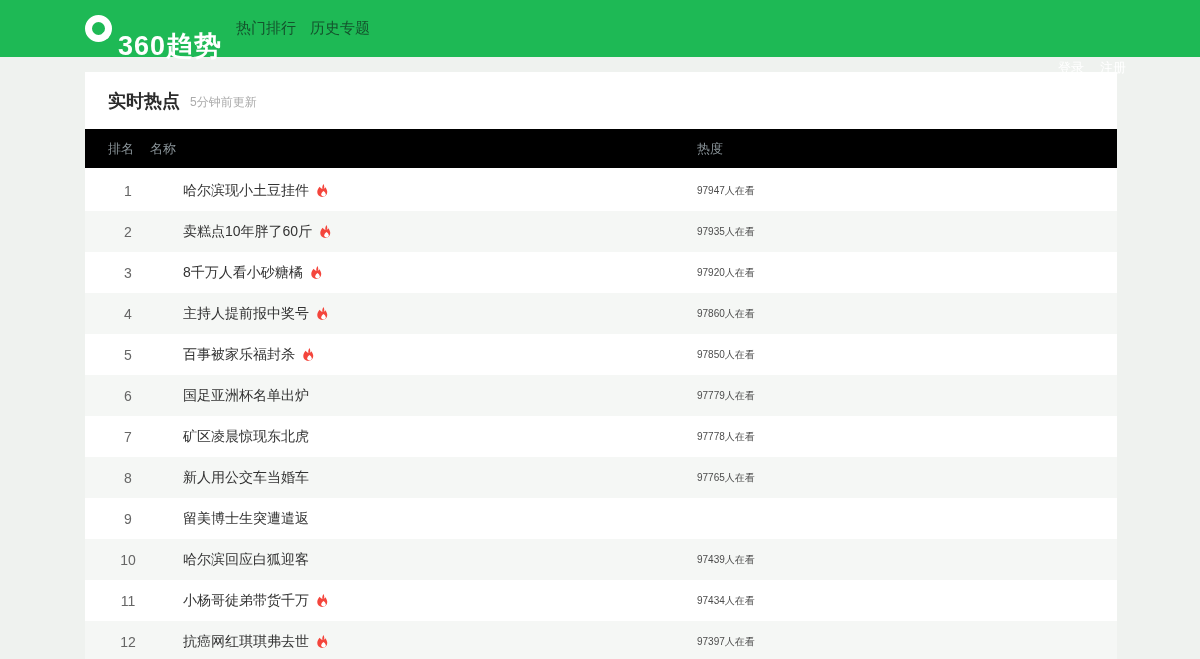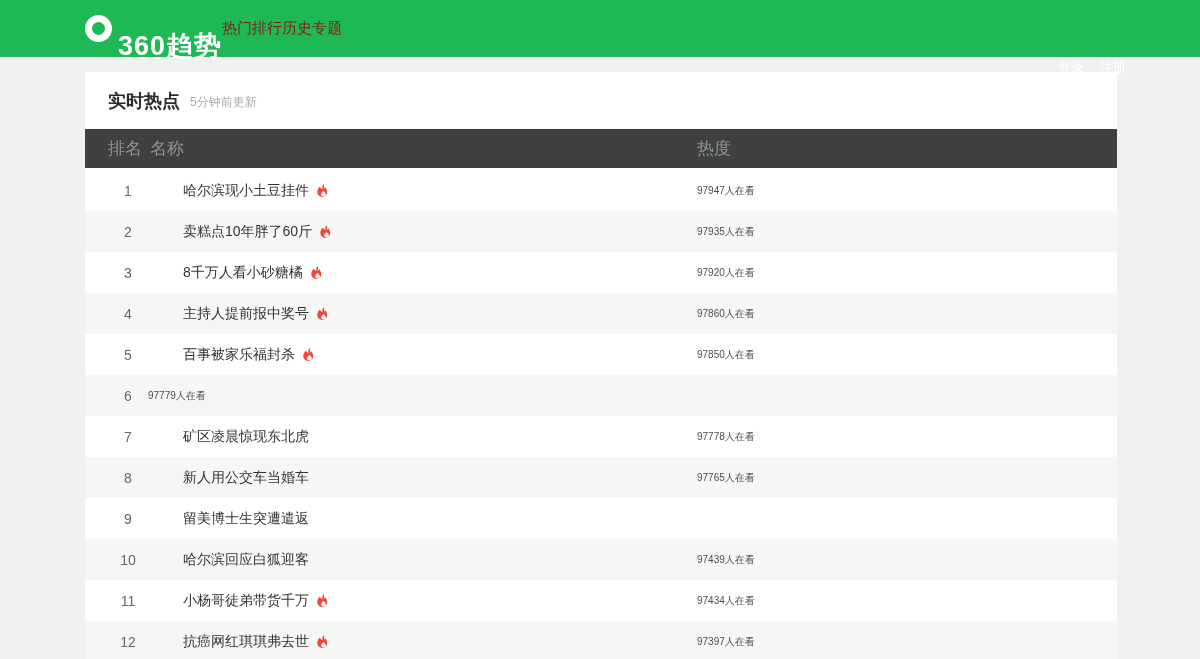--- a/index.html
+++ b/index.html
@@ -41,41 +41,41 @@
   }
   .search-input::placeholder { color:#9ba3a7; }
   .search-btn {
     width:57px; border:none; outline:none; cursor:pointer;
     background:#ffffff; border-left:1px solid #e9e9e9;
     color:#1eb955; font-size:15px;
     font-family:"Liberation Sans","DejaVu Sans",sans-serif;
   }
   .mainnav { display:flex; align-items:center; }
   .mainnav a {
-    color:#7f1d1d; font-size:15px; text-decoration:none;
-    cursor:pointer;
+    color:#14532d; font-size:15px; text-decoration:none;
+    margin-left:14px; cursor:pointer;
   }
   .authlinks { position:absolute; right:74px; top:0; height:44px; display:flex; align-items:center;margin-top:46px; }
   .authlinks a {
     color:#ffffff; font-size:13px; text-decoration:none; cursor:pointer; margin-left:16px;
   }
 
   
   .card {
     position:absolute; left:85px; top:72px; width:1032px; height:602px;
     background:#ffffff;
   }
   .card-head { height:57px; display:flex; align-items:center; padding-left:23px; }
   .card-title { font-size:18px; font-weight:bold; color:#2b2b2b; }
   .card-updated { font-size:12px; color:#ababab; margin-left:10px; padding-top:3px; }
 
   .thead {
-    height:39px; background:#404040;
+    height:39px; background:#000000;
     display:flex; align-items:center;
-    color:#8b959a; font-size:17px;
+    color:#8b959a; font-size:13px;
   }
   .col-rank { width:40px; margin-left:23px; text-align:center; flex:none; }
   .thead .col-rank { text-align:left; }
   .col-name { flex:1; margin-left:2px; }
   .col-heat { width:420px; flex:none; }
 
   .rows { margin-top:2px; }
   .row { height:41px; display:flex; align-items:center; }
   .row:nth-child(even) { background:#f5f7f5; }
   .cell-rank { font-size:14px; color:#666; }
@@ -175,20 +175,24 @@
       <svg class="fire" viewBox="0 0 24 24">
         <path fill="#f4453c" d="M12 1.5c1.2 2.6 1.9 5.3.3 8.1.9-.5 1.8-1.4 2.5-2.7 1.7 2.1 3.2 4.7 3.2 7.4a8 8 0 0 1-16 0c0-3.4 2.1-6.3 3.9-8.4C7.7 8 9 9.2 10.3 9.6 9.6 6.7 10.3 3.9 12 1.5z"></path>
         <path fill="#ffffff" d="M12 21.4a3.6 3.6 0 0 1-3.6-3.6c0-1.9 1.6-3.5 3.6-5.2 2 1.7 3.6 3.3 3.6 5.2A3.6 3.6 0 0 1 12 21.4z"></path>
       </svg>
     </span>
     <span class="col-heat cell-heat">97850人在看</span>
   </div>
 
   <div class="row">
     <span class="col-rank cell-rank">6</span>
+    <span class="col-name cell-name">
+      <a class="name-link">国足亚洲杯名单出炉</a>
+
+    </span>
     <span class="col-heat cell-heat">97779人在看</span>
   </div>
 
   <div class="row">
     <span class="col-rank cell-rank">7</span>
     <span class="col-name cell-name">
       <a class="name-link">矿区凌晨惊现东北虎</a>
 
     </span>
     <span class="col-heat cell-heat">97778人在看</span>

